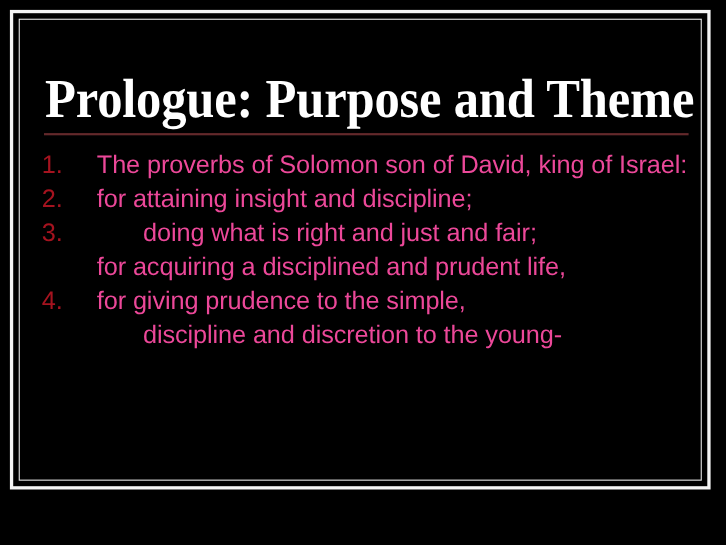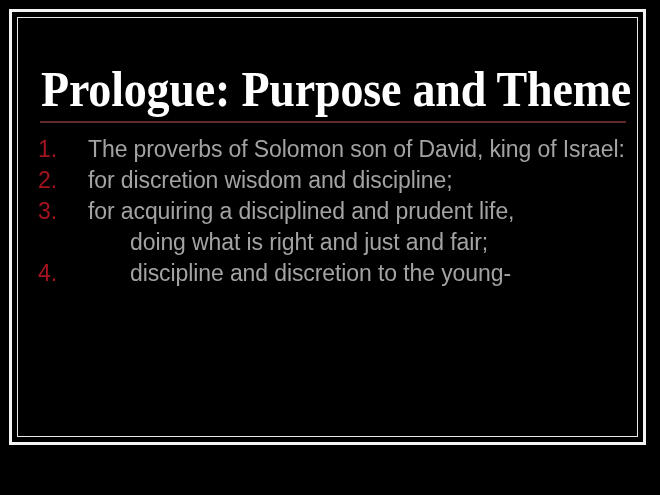--- a/index.html
+++ b/index.html
@@ -97,21 +97,21 @@
     top: 0px;
     width: 34px;
     text-align: left;
     color: #a5131f;
     font-family: "Liberation Sans", sans-serif;
     font-size: 23px;
     line-height: 31px;
   }
 
   .line {
-    color: #a3a3a3;
+    color: #ec4899;
     font-family: "Liberation Sans", sans-serif;
     font-size: 23px;
     line-height: 31px;
     letter-spacing: -0.1px;
     white-space: nowrap;
   }
 
   .line.wrap {
     white-space: normal;
   }
@@ -143,29 +143,30 @@
 
     <div class="body-list">
 
       <div class="list-item">
         <span class="list-num">1.</span>
         <div class="line lead wrap">The proverbs of Solomon son of David, king of Israel:</div>
       </div>
 
       <div class="list-item">
         <span class="list-num">2.</span>
-        <div class="line">for discretion wisdom and discipline;</div>
+        <div class="line">for attaining insight and discipline;</div>
       </div>
 
       <div class="list-item">
         <span class="list-num">3.</span>
+        <div class="line sub">doing what is right and just and fair;</div>
         <div class="line">for acquiring a disciplined and prudent life,</div>
-        <div class="line sub">doing what is right and just and fair;</div>
       </div>
 
       <div class="list-item">
         <span class="list-num">4.</span>
+        <div class="line">for giving prudence to the simple,</div>
         <div class="line sub">discipline and discretion to the young-</div>
       </div>
 
     </div>
   </div>
 </div>
 
 </body></html>

